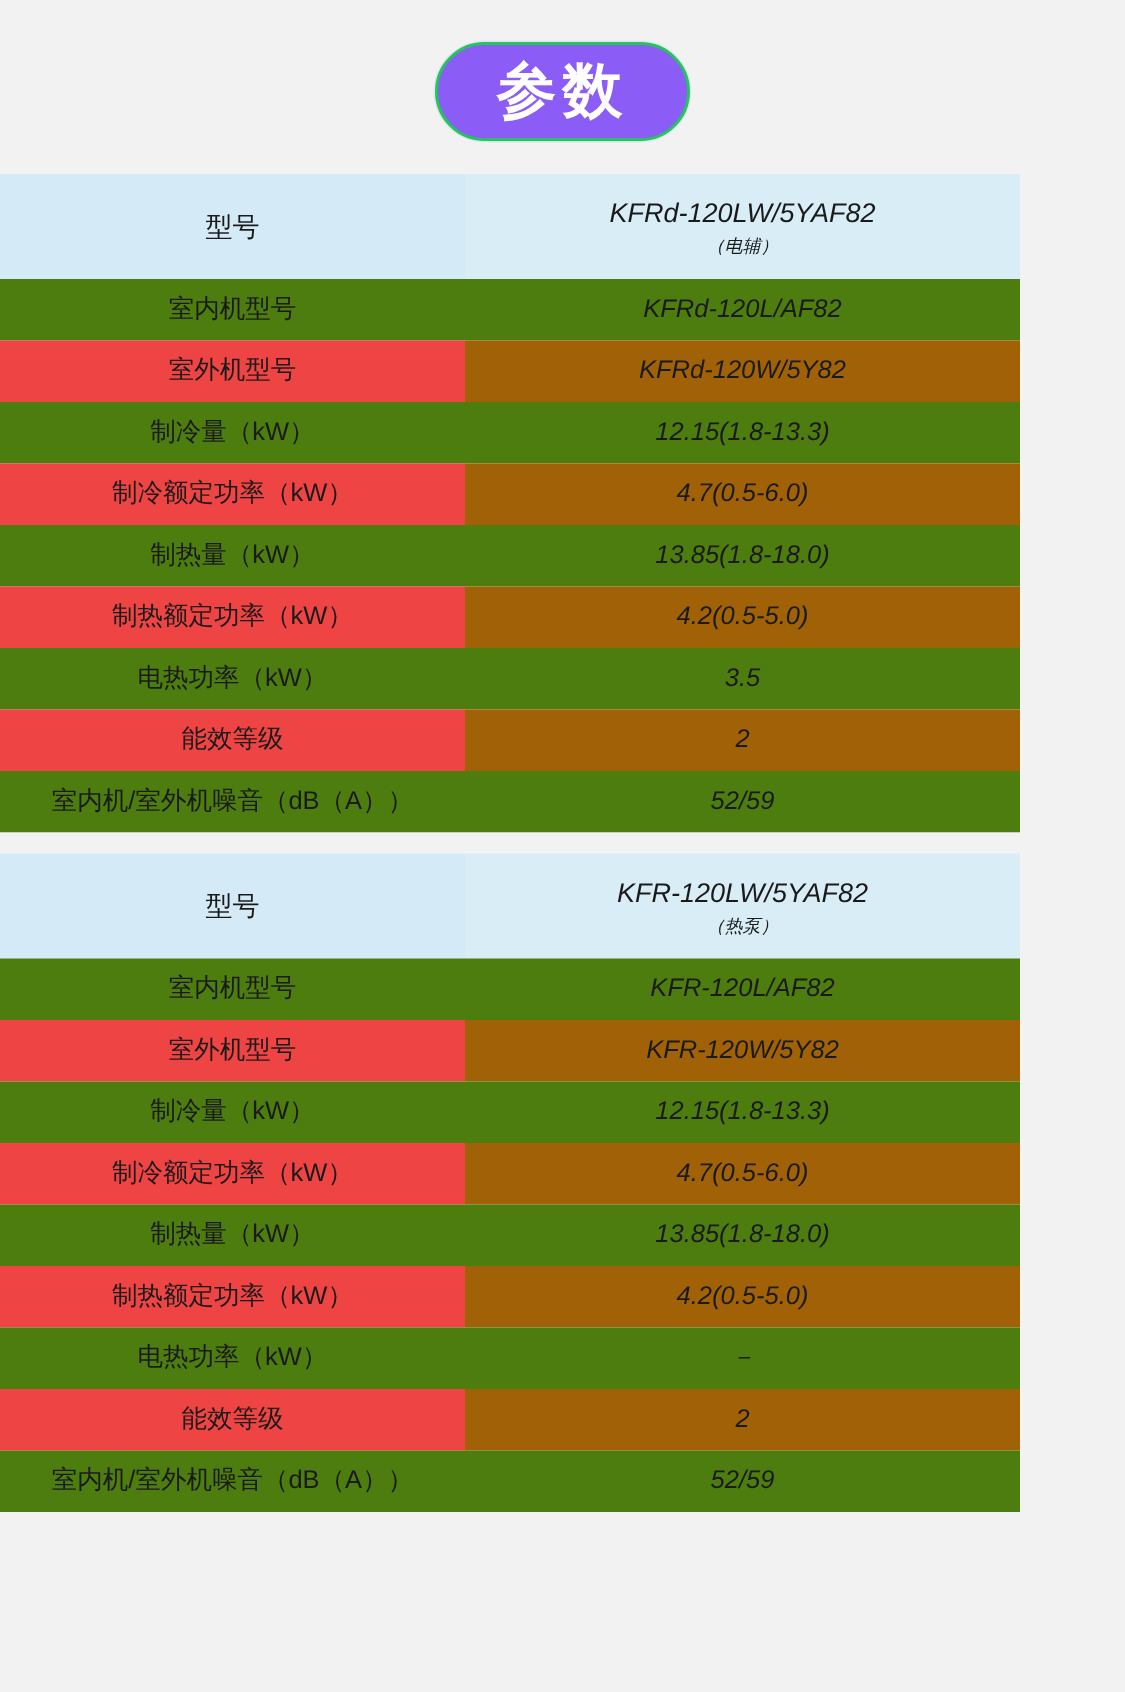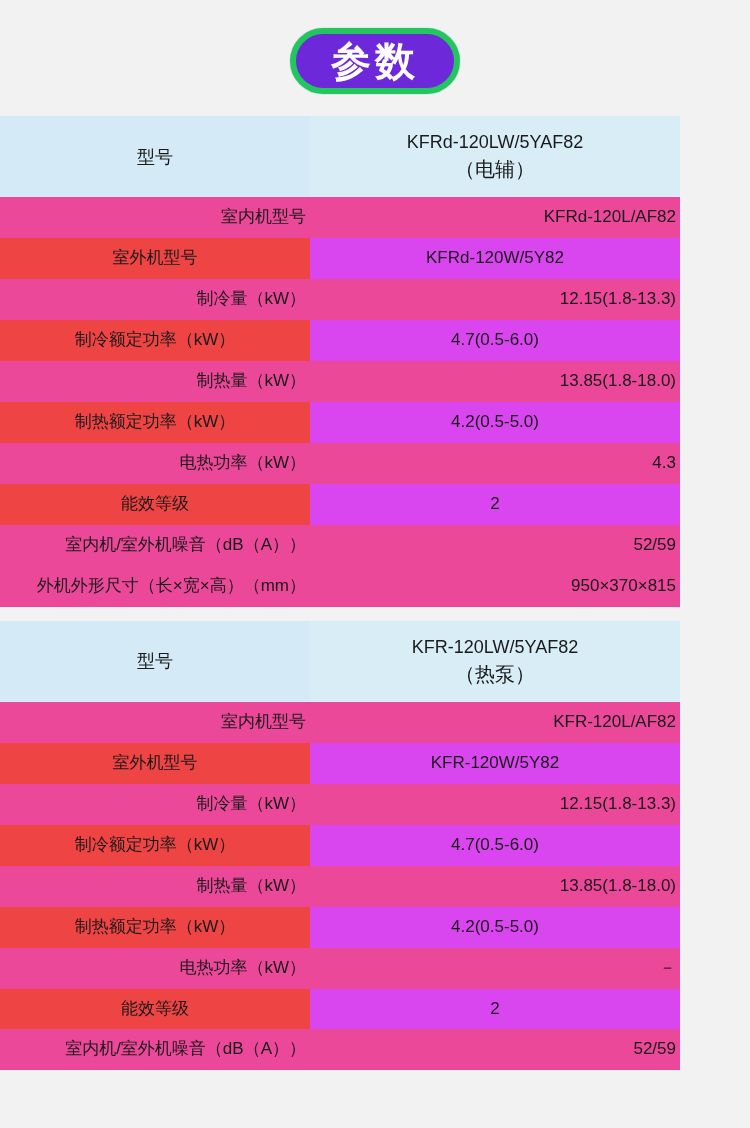--- a/index.html
+++ b/index.html
@@ -18,22 +18,22 @@
   .title-wrap {
     padding-top: 28px;
     padding-bottom: 22px;
     display: flex;
     justify-content: center;
   }
   .title-badge {
     width: 170px;
     height: 66px;
     border-radius: 33px;
-    background: #6d28d9;
-    border: 6px solid #22c55e;
+    background: #8b5cf6;
+    border: 2px solid #22c55e;
     box-shadow: 0 0 0 1px #dfe6ec;
     display: flex;
     align-items: center;
     justify-content: center;
   }
   .title-badge span {
     color: #ffffff;
     font-size: 40px;
     font-weight: bold;
     letter-spacing: 4px;
@@ -47,33 +47,33 @@
   table.spec td {
     border: none;
     text-align: center;
     vertical-align: middle;
     font-size: 17px;
     color: #1a1a1a;
     padding: 9px 4px;
     line-height: 1.35;
   }
   table.spec td.label { width: 310px; margin-left: 21px; }
-  table.spec td.value { width: 370px; }
-  tr.alt td { background: #d946ef; }
+  table.spec td.value { width: 370px; font-style: italic; }
+  tr.alt td { background: #a16207; }
   tr.alt td.label { background: #ef4444; }
-  tr.plain td { background: #ec4899; text-align: right; }
+  tr.plain td { background: #4d7c0f; }
   tr.head td {
     background: #d9edf7;
     font-size: 18px;
     padding: 14px 4px;
   }
   tr.head td.label { background: #d4ebf7; }
   .value-sub {
     display: block;
-    font-size: 20px;
+    font-size: 12px;
     margin-top: 2px;
   }
   .gap { height: 14px; background: #f2f2f2; }
 </style>
 </head>
 <body>
 
 <div class="page">
 
   <div class="title-wrap">
@@ -107,33 +107,29 @@
         <tr class="plain">
           <td class="label">制热量（kW）</td>
           <td class="value">13.85(1.8-18.0)</td>
         </tr>
         <tr class="alt">
           <td class="label">制热额定功率（kW）</td>
           <td class="value">4.2(0.5-5.0)</td>
         </tr>
         <tr class="plain">
           <td class="label">电热功率（kW）</td>
-          <td class="value">4.3</td>
+          <td class="value">3.5</td>
         </tr>
         <tr class="alt">
           <td class="label">能效等级</td>
           <td class="value">2</td>
         </tr>
         <tr class="plain">
           <td class="label">室内机/室外机噪音（dB（A））</td>
           <td class="value">52/59</td>
-        </tr>
-        <tr class="plain">
-          <td class="label">外机外形尺寸（长×宽×高）（mm）</td>
-          <td class="value">950×370×815</td>
         </tr>
       </tbody>
   </table>
 
   <div class="gap"></div>
 
   <table class="spec">
     <tbody>
         <tr class="head">
           <td class="label">型号</td>

